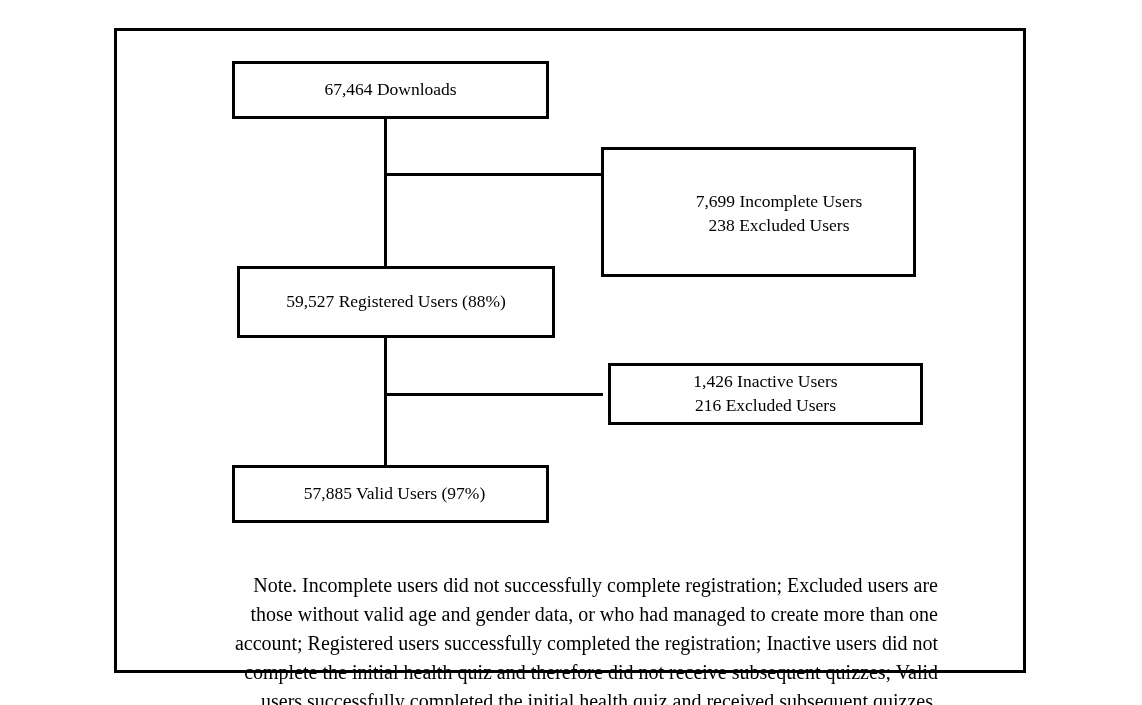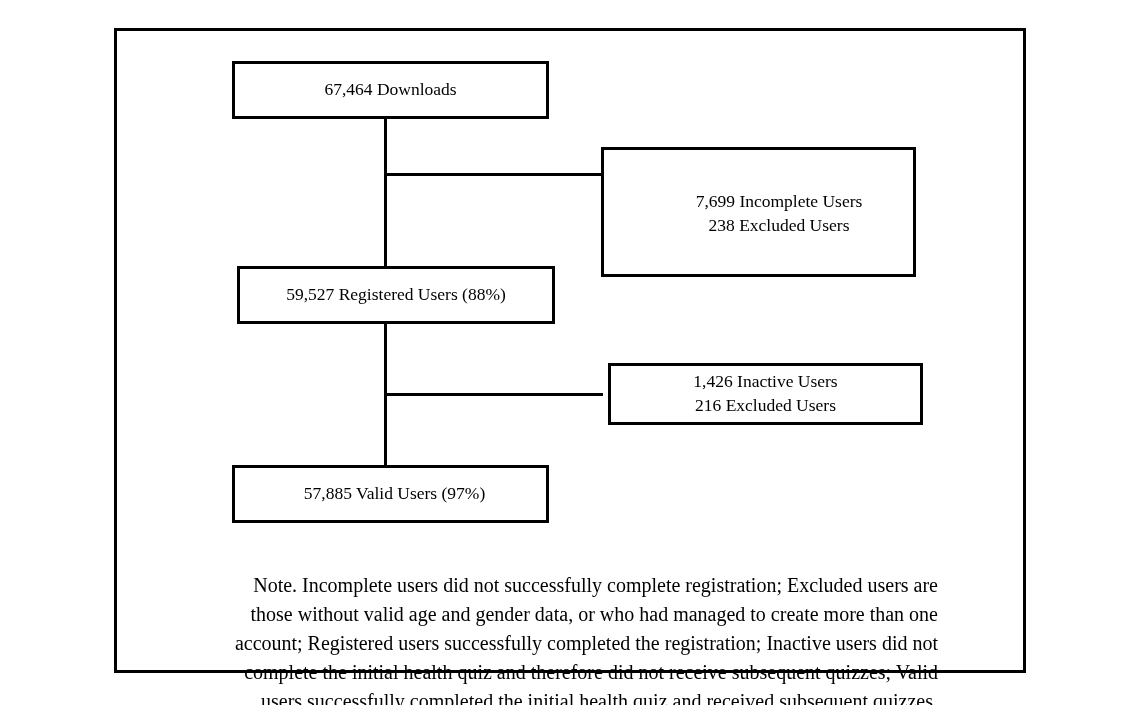--- a/index.html
+++ b/index.html
@@ -62,21 +62,21 @@
     width: 315px;
     height: 130px;
     align-items: flex-start;
     padding-top: 40px;
     padding-left: 41px;
   }
   #box-registered {
     left: 234px;
     top: 263px;
     width: 318px;
-    height: 58px;
+    height: 72px;
   }
   #box-inactive {
     left: 598px;
     top: 360px;
     width: 315px;
     height: 62px;
   }
   #box-valid {
     left: 229px;
     top: 462px;

